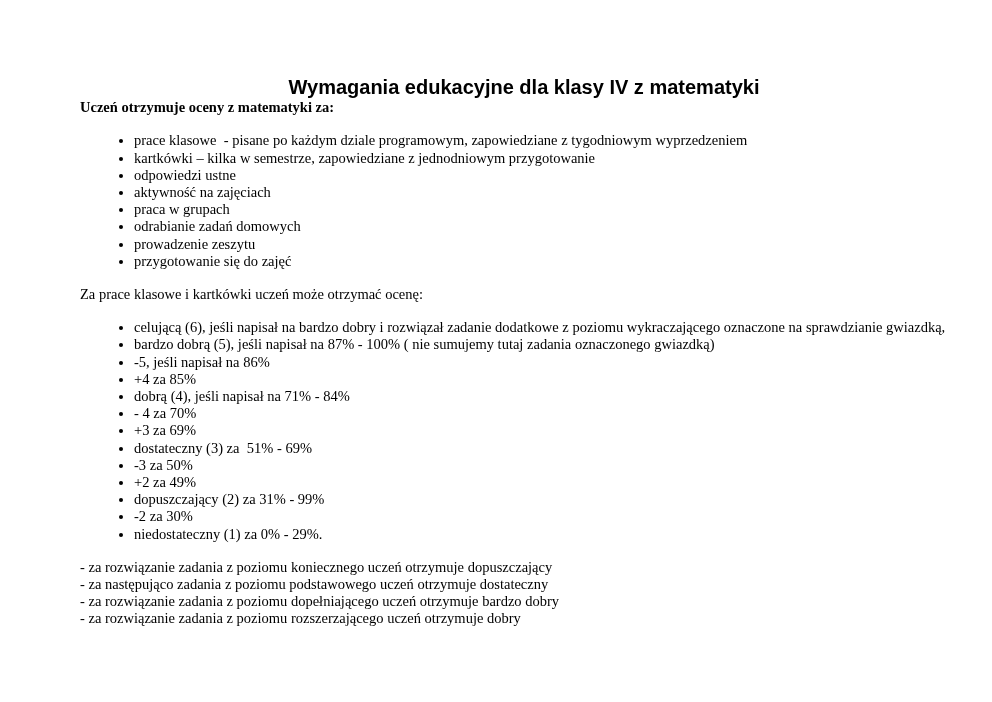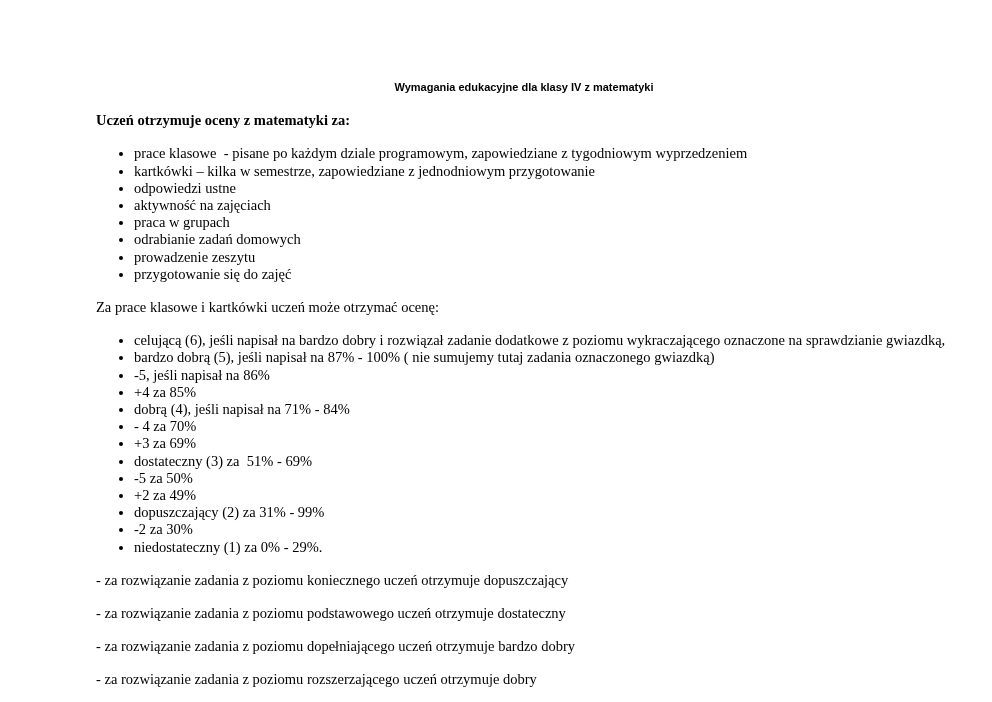--- a/index.html
+++ b/index.html
@@ -12,30 +12,30 @@
     font-family: "Liberation Serif", serif;
     font-size: 14.5px;
     line-height: 17.2px;
     box-sizing: border-box;
     padding: 79px 24px 0 80px;
     overflow: hidden;
   }
   .doc-title {
     font-family: "Liberation Sans", sans-serif;
     font-weight: bold;
-    font-size: 11px;
+    font-size: 20px;
     text-align: center;
     margin: 0 0 3px 0;
     white-space: pre-wrap;
   }
   .heading-bold {
     font-weight: bold;
   }
   p.line {
-    margin: 16px;
+    margin: 0;
     white-space: pre-wrap;
   }
   ul.bullets {
     margin: 16px;
     padding: 0 0 0 38px;
     list-style: disc outside;
   }
   ul.bullets li {
     white-space: pre-wrap;
   }
@@ -63,25 +63,25 @@
 
   <ul class="bullets">
     <li>celującą (6), jeśli napisał na bardzo dobry i rozwiązał zadanie dodatkowe z poziomu wykraczającego oznaczone na sprawdzianie gwiazdką,</li>
     <li>bardzo dobrą (5), jeśli napisał na 87% - 100% ( nie sumujemy tutaj zadania oznaczonego gwiazdką)</li>
     <li>-5, jeśli napisał na 86%</li>
     <li>+4 za 85%</li>
     <li>dobrą (4), jeśli napisał na 71% - 84%</li>
     <li>- 4 za 70%</li>
     <li>+3 za 69%</li>
     <li>dostateczny (3) za  51% - 69%</li>
-    <li>-5 za 50%</li>
+    <li>-3 za 50%</li>
     <li>+2 za 49%</li>
     <li>dopuszczający (2) za 31% - 99%</li>
     <li>-2 za 30%</li>
     <li>niedostateczny (1) za 0% - 29%.</li>
   </ul>
 
 
   <p class="line">- za rozwiązanie zadania z poziomu koniecznego uczeń otrzymuje dopuszczający</p>
-  <p class="line">- za rozwiązanie zadania z poziomu podstawowego uczeń otrzymuje dostateczny</p>
+  <p class="line">- za następująco zadania z poziomu podstawowego uczeń otrzymuje dostateczny</p>
   <p class="line">- za rozwiązanie zadania z poziomu dopełniającego uczeń otrzymuje bardzo dobry</p>
   <p class="line">- za rozwiązanie zadania z poziomu rozszerzającego uczeń otrzymuje dobry</p>
 </div>
 
 </body></html>

